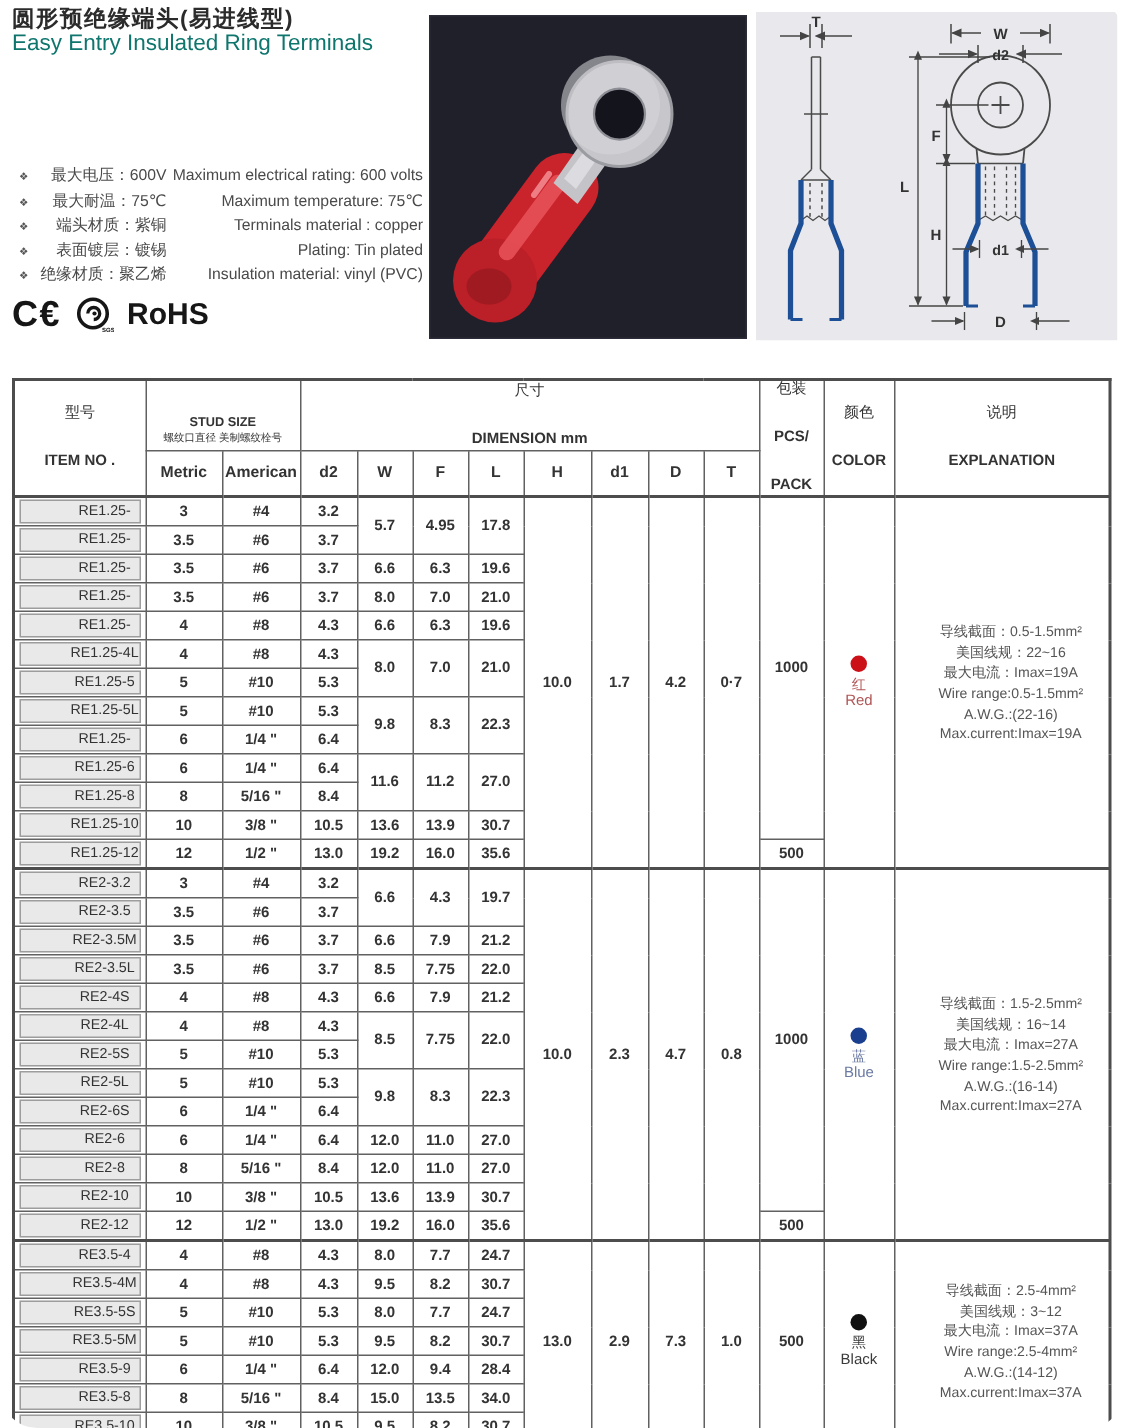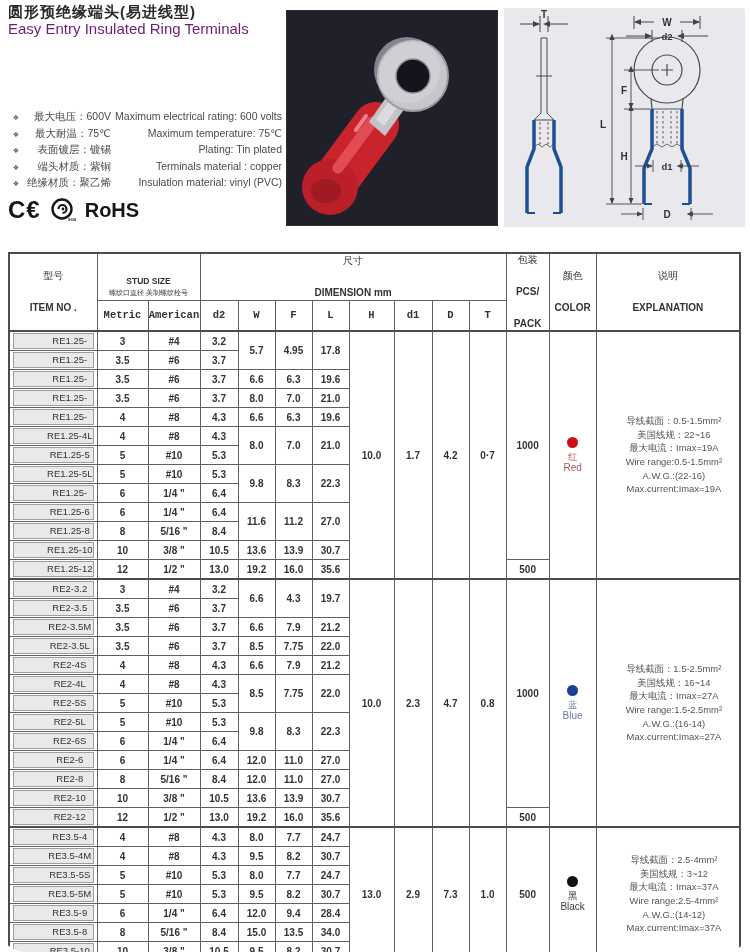--- a/index.html
+++ b/index.html
@@ -1,39 +1,39 @@
 <!DOCTYPE html>
 <html><head>
 <meta charset="utf-8">
 <style>
   html,body{margin:0;padding:0;background:#fff;}
   .page{position:relative;width:750px;height:952px;background:#ffffff;overflow:hidden;
         font-family:"Liberation Sans","DejaVu Sans",sans-serif;color:#333;border-radius:25px;}
 
   
   .title-zh{position:absolute;left:8px;top:3px;font-size:15px;font-weight:700;color:#2b2b2b;letter-spacing:1px;}
-  .title-en{position:absolute;left:8px;top:20px;font-size:15px;color:#701a75;}
+  .title-en{position:absolute;left:8px;top:20px;font-size:15px;color:#0f766e;}
   .specs{position:absolute;left:8px;top:110px;width:274px;}
   .spec-row{display:flex;align-items:baseline;height:16.5px;font-size:10.5px;color:#4a4a4a;white-space:nowrap;text-align:right;}
   .bullet{width:11px;font-size:7px;color:#555;flex:none;}
   .spec-zh{width:92px;flex:none;}
   .spec-en{flex:1;}
   .logos{position:absolute;left:8px;top:194px;height:32px;display:flex;align-items:center;}
   .ce{font-size:24px;font-weight:700;color:#161616;letter-spacing:1px;}
   .cert-svg{margin-left:9px;}
   .rohs{margin-left:9px;font-size:20px;font-weight:700;color:#161616;}
   .photo{position:absolute;left:286px;top:10px;}
   .diagram{position:absolute;left:504px;top:8px;}
 
   
   .table-wrap{position:absolute;left:8px;top:252px;}
   table.spec{border-collapse:collapse;table-layout:fixed;width:731px;border:2px solid #4d4d4d;}
   table.spec th,table.spec td{border:1px solid #616161;padding:0;text-align:center;vertical-align:middle;overflow:hidden;}
   thead tr.hr1 th{height:38px;}
-  thead tr.hr2 th{height:28px;font-family:Liberation Mono, monospace;}
+  thead tr.hr2 th{height:28px;}
   .h-zh{font-size:10px;font-weight:400;color:#333;line-height:12px;}
   .h-en{font-size:10px;font-weight:700;color:#333;line-height:12px;margin-top:20px;}
   .h-en.small{font-size:8.5px;}
   .h-zh.tiny{font-size:7px;white-space:nowrap;}
   .h-sub{font-size:10.5px;font-weight:700;color:#333;}
   tbody tr{height:19px;}
   tbody tr:first-child td{border-top:2px solid #4d4d4d;}
   tbody tr.group-start td{border-top:2px solid #4d4d4d;}
   .c-val{font-size:10px;font-weight:700;color:#333;}
   .c-item{padding:0;}
@@ -61,27 +61,27 @@
       <span class="spec-zh">最大电压：600V</span>
       <span class="spec-en">Maximum electrical rating: 600 volts</span>
     </div>
     <div class="spec-row">
       <span class="bullet">❖</span>
       <span class="spec-zh">最大耐温：75℃</span>
       <span class="spec-en">Maximum temperature: 75℃</span>
     </div>
     <div class="spec-row">
       <span class="bullet">❖</span>
-      <span class="spec-zh">表面镀层：镀锡</span>
-      <span class="spec-en">Plating: Tin plated</span>
+      <span class="spec-zh">端头材质：紫铜</span>
+      <span class="spec-en">Terminals material : copper</span>
     </div>
     <div class="spec-row">
       <span class="bullet">❖</span>
-      <span class="spec-zh">端头材质：紫铜</span>
-      <span class="spec-en">Terminals material : copper</span>
+      <span class="spec-zh">表面镀层：镀锡</span>
+      <span class="spec-en">Plating: Tin plated</span>
     </div>
     <div class="spec-row">
       <span class="bullet">❖</span>
       <span class="spec-zh">绝缘材质：聚乙烯</span>
       <span class="spec-en">Insulation material: vinyl (PVC)</span>
     </div>
   </div>
 
   <div class="logos">
     <span class="ce">C€</span>

